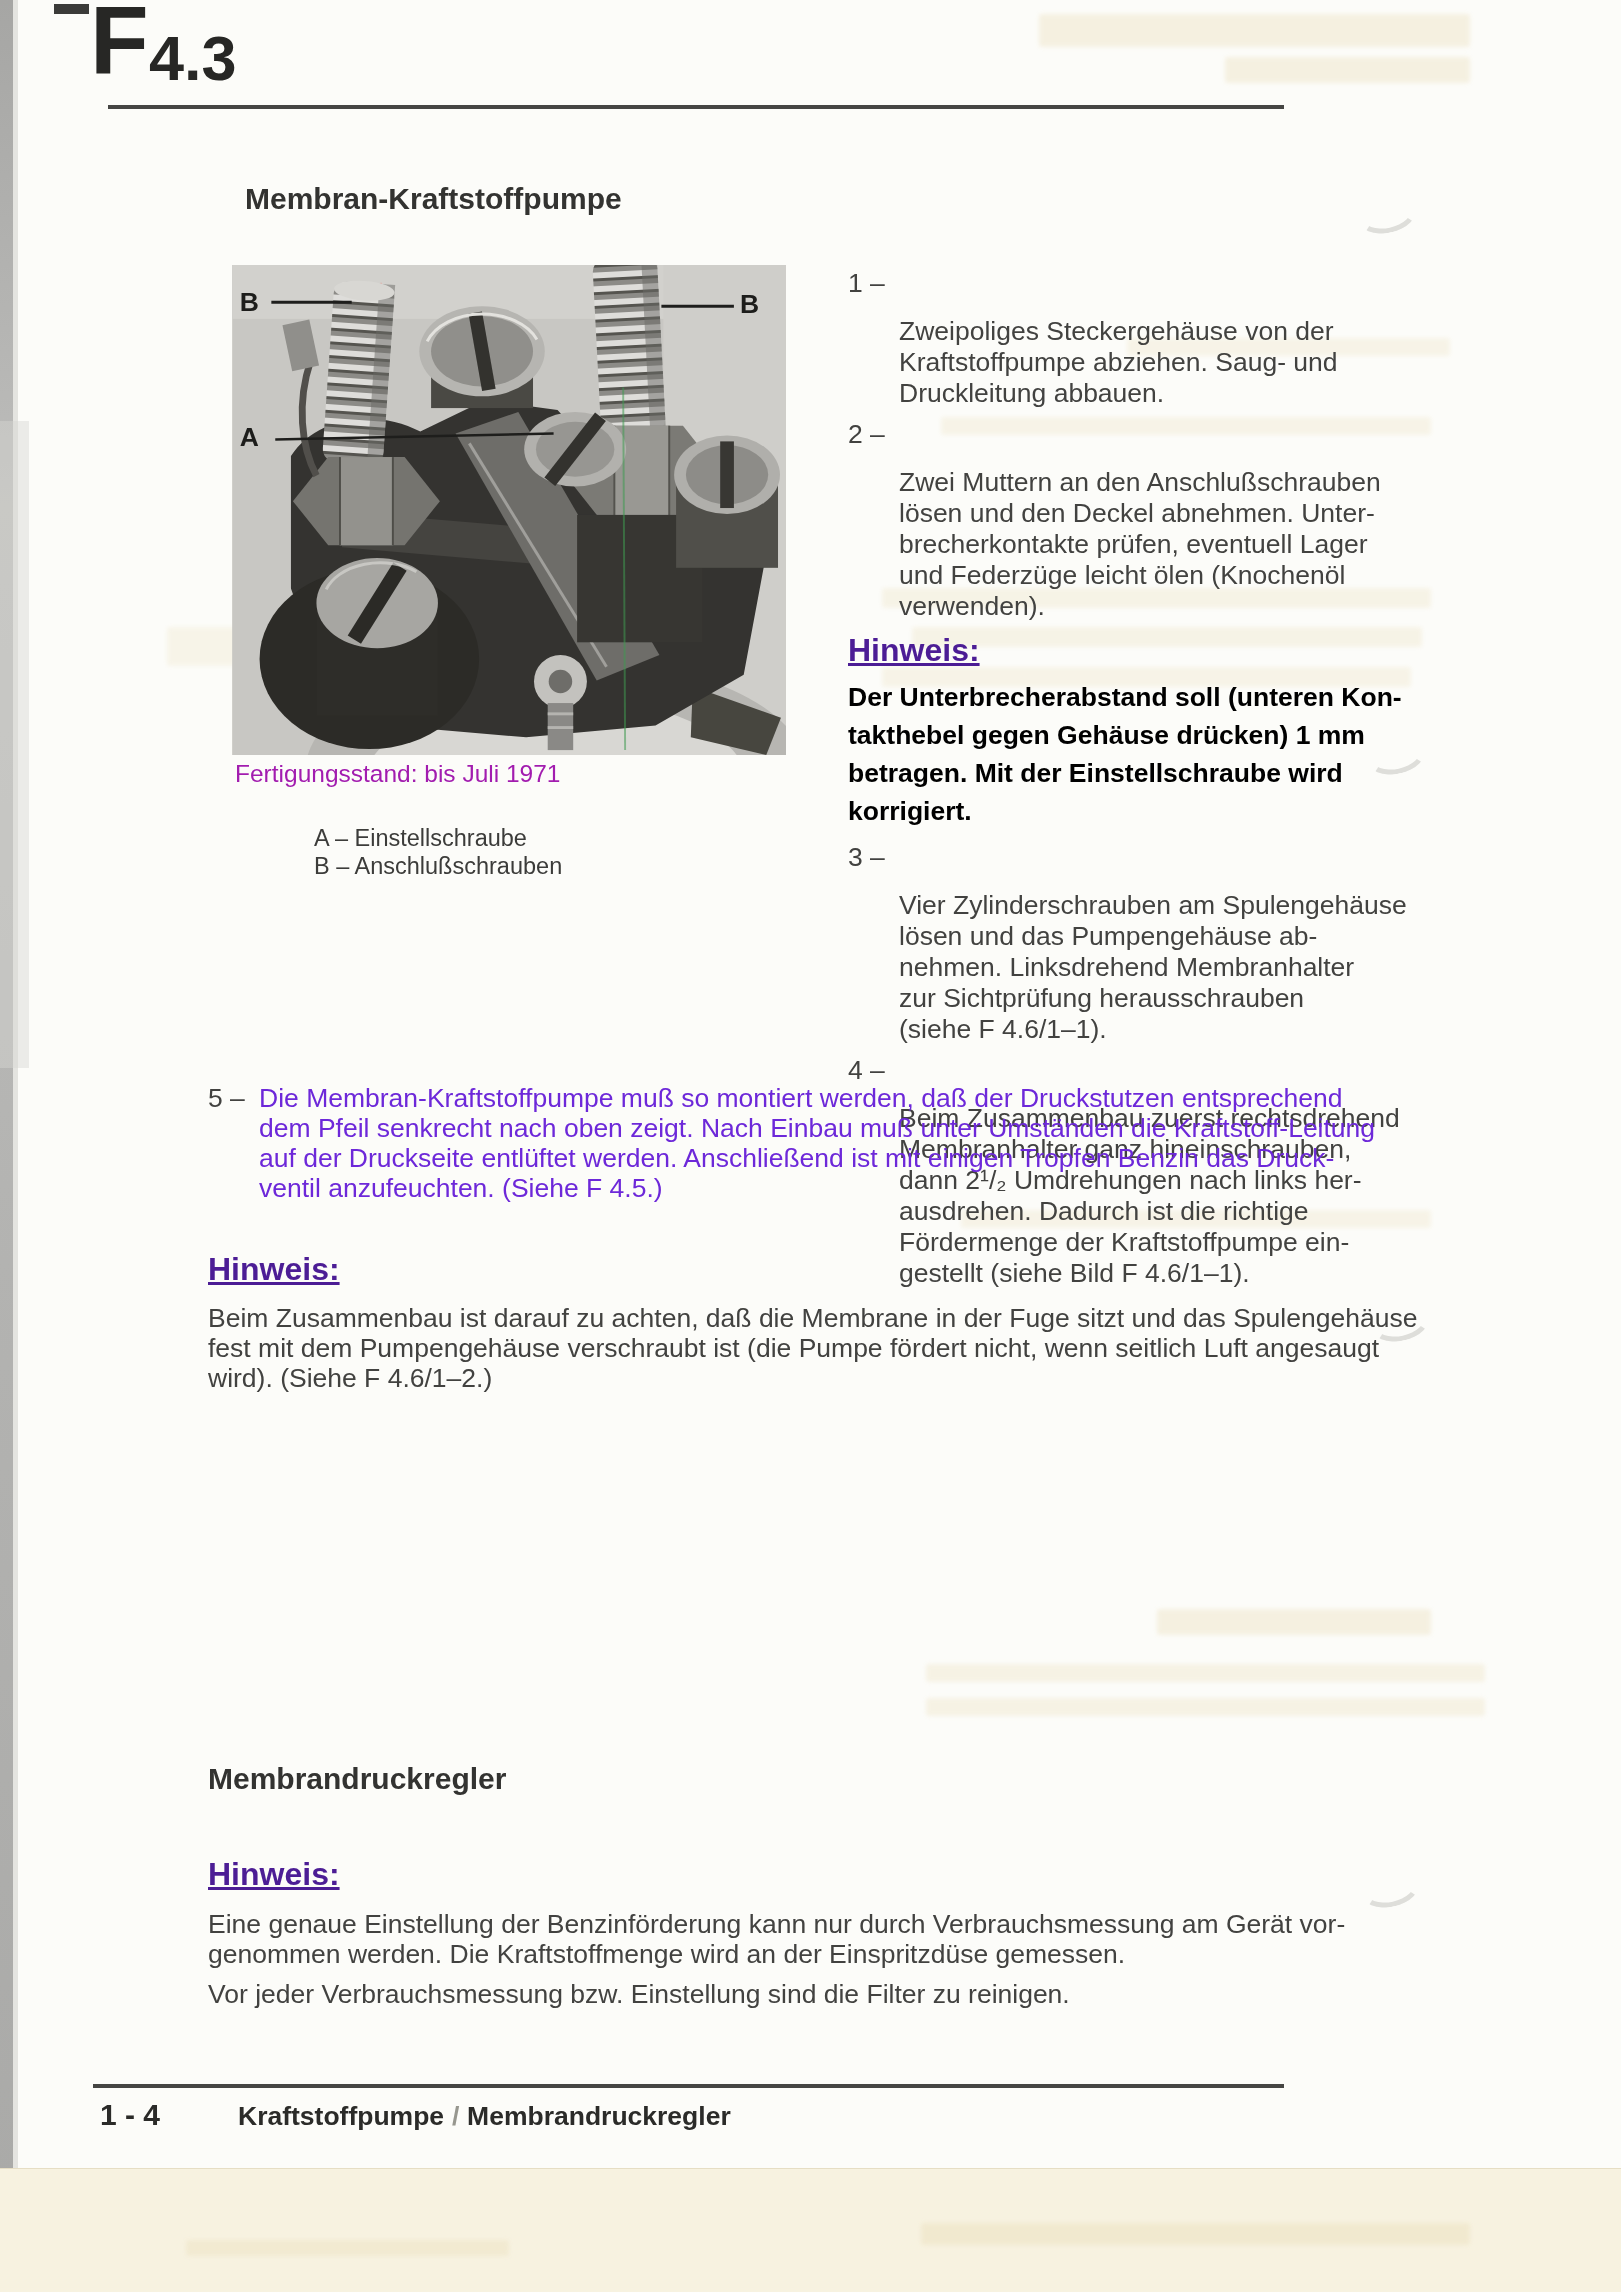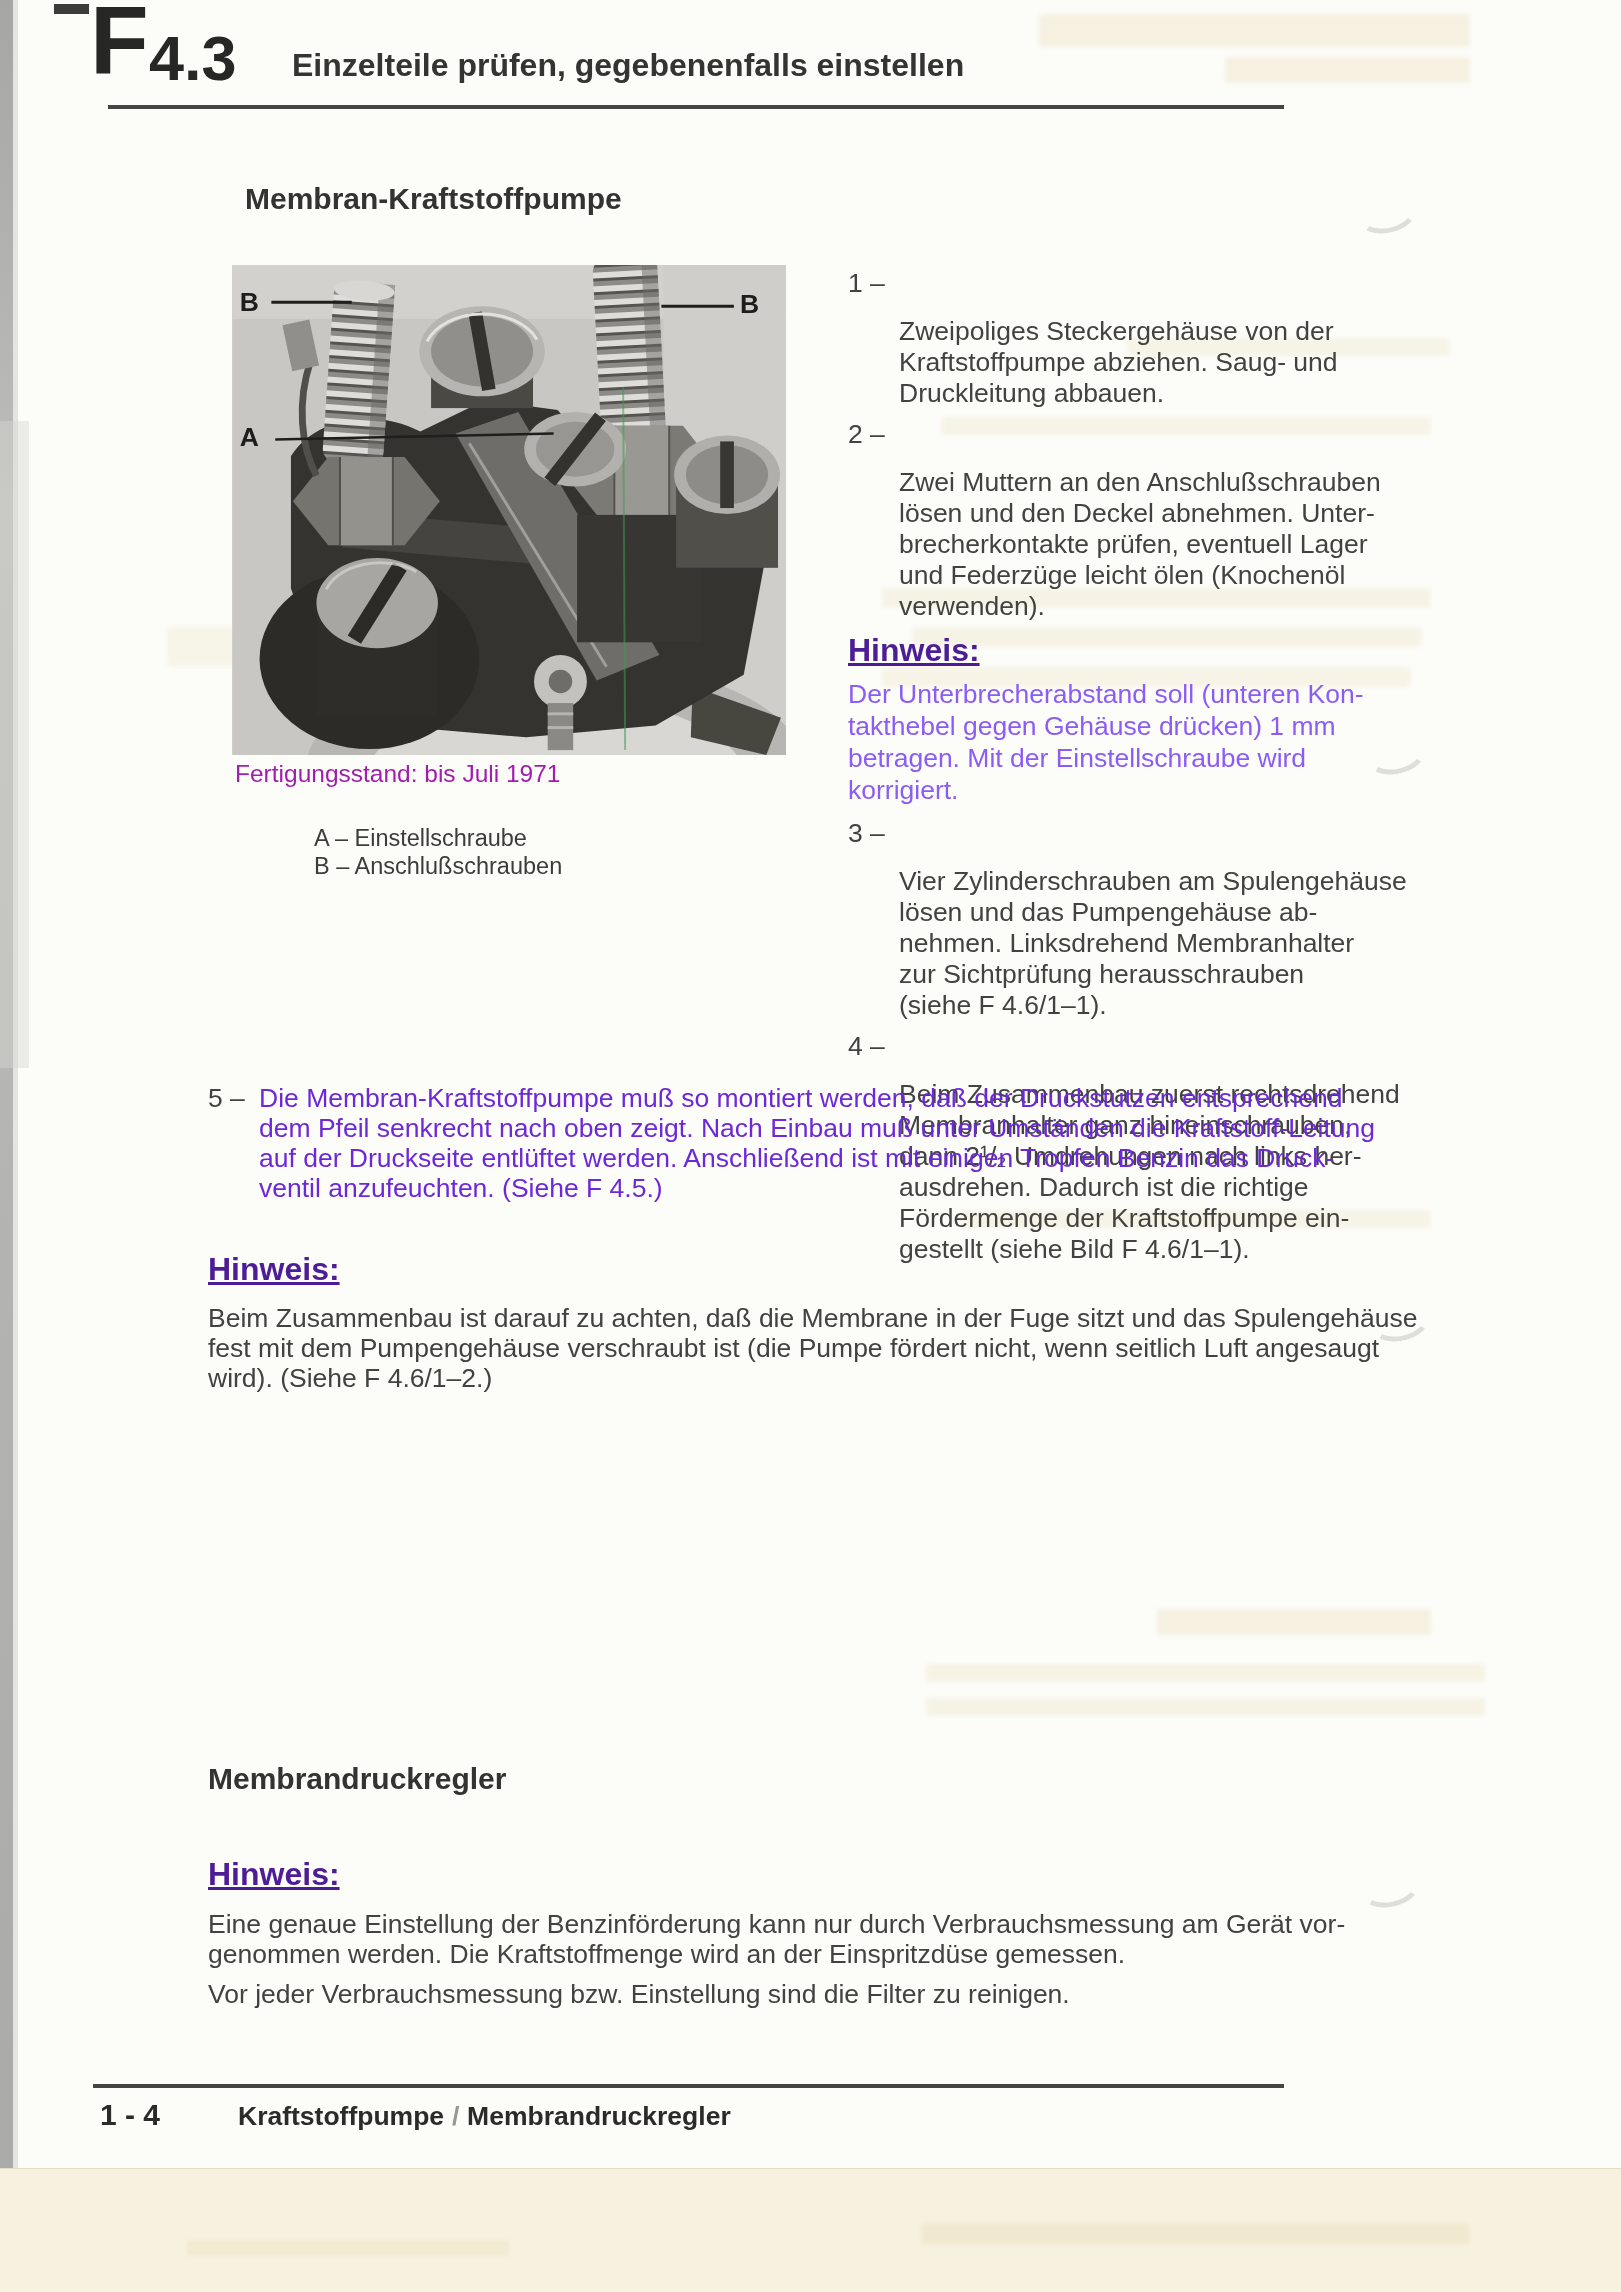--- a/index.html
+++ b/index.html
@@ -29,21 +29,21 @@
   .hinweis{font-size:32px;font-weight:bold;color:#4c1d95;text-decoration:underline;}
   
   .lines{white-space:pre-line;}
   .body27{font-size:26.5px;line-height:30px;color:#424240;}
   
   .col-right{position:absolute;left:848px;top:268px;width:596px;}
   .step{display:grid;grid-template-columns:51px 1fr;margin-bottom:9.8px;}
   .step .txt{font-size:26.5px;line-height:31px;color:#424240;margin-top:48px;}
   .step .mk{font-size:26.5px;line-height:31px;color:#424240;}
   .col-right .hinweis{margin:9.8px 0 9.8px;}
-  .col-right .note-txt{font-size:26.5px;line-height:32px;color:#8b5cf6;margin-bottom:11.8px;}
+  .col-right .note-txt{font-size:26.5px;line-height:38px;color:#000000;margin-bottom:11.8px;font-weight:bold;}
   
   .step5{position:absolute;left:208px;top:1083px;width:1237px;display:grid;grid-template-columns:51px 1fr;}
   .step5 .txt{font-size:26.5px;line-height:30px;color:#6d28d9;}
   .step5 .mk{font-size:26.5px;line-height:30px;color:#424240;}
   .hinweis2-head{position:absolute;left:208px;top:1251px;}
   .hinweis2-p1{position:absolute;left:208px;top:1303px;width:1237px;}
   .hinweis2-p2{position:absolute;left:208px;top:1408px;width:1237px;}
   .reg-title{left:208px;top:1762px;}
   .reg-head{position:absolute;left:208px;top:1856px;}
   .reg-p1{position:absolute;left:208px;top:1909px;width:1237px;}
@@ -91,21 +91,20 @@
   <div class="ghost" style="left:921px;top:2223px;width:549px;height:21.6px;opacity:.5"></div>
   <div class="ghost" style="left:186px;top:2240px;width:323px;height:15.7px;opacity:.45"></div>
 
   <div class="crescent" style="left:1356px;top:192px"></div>
   <div class="crescent" style="left:1365px;top:733px"></div>
   <div class="crescent" style="left:1369px;top:1300px"></div>
   <div class="crescent" style="left:1359px;top:1866px"></div>
 
   <div class="f-letter">F</div>
   <div class="f-number">4.3</div>
-  <div class="h-title">Einzelteile prüfen, gegebenenfalls einstellen</div>
   <div class="header-rule"></div>
 
   <div class="section-title pump-title">Membran-Kraftstoffpumpe</div>
 
   <div class="figure">
     <svg viewBox="0 0 565 500" aria-hidden="true">
       <defs>
         <pattern id="thr" width="8" height="14" patternUnits="userSpaceOnUse">
           <rect width="8" height="14" fill="#8c8b87"></rect>
           <rect width="8" height="6" fill="#deddda"></rect>

